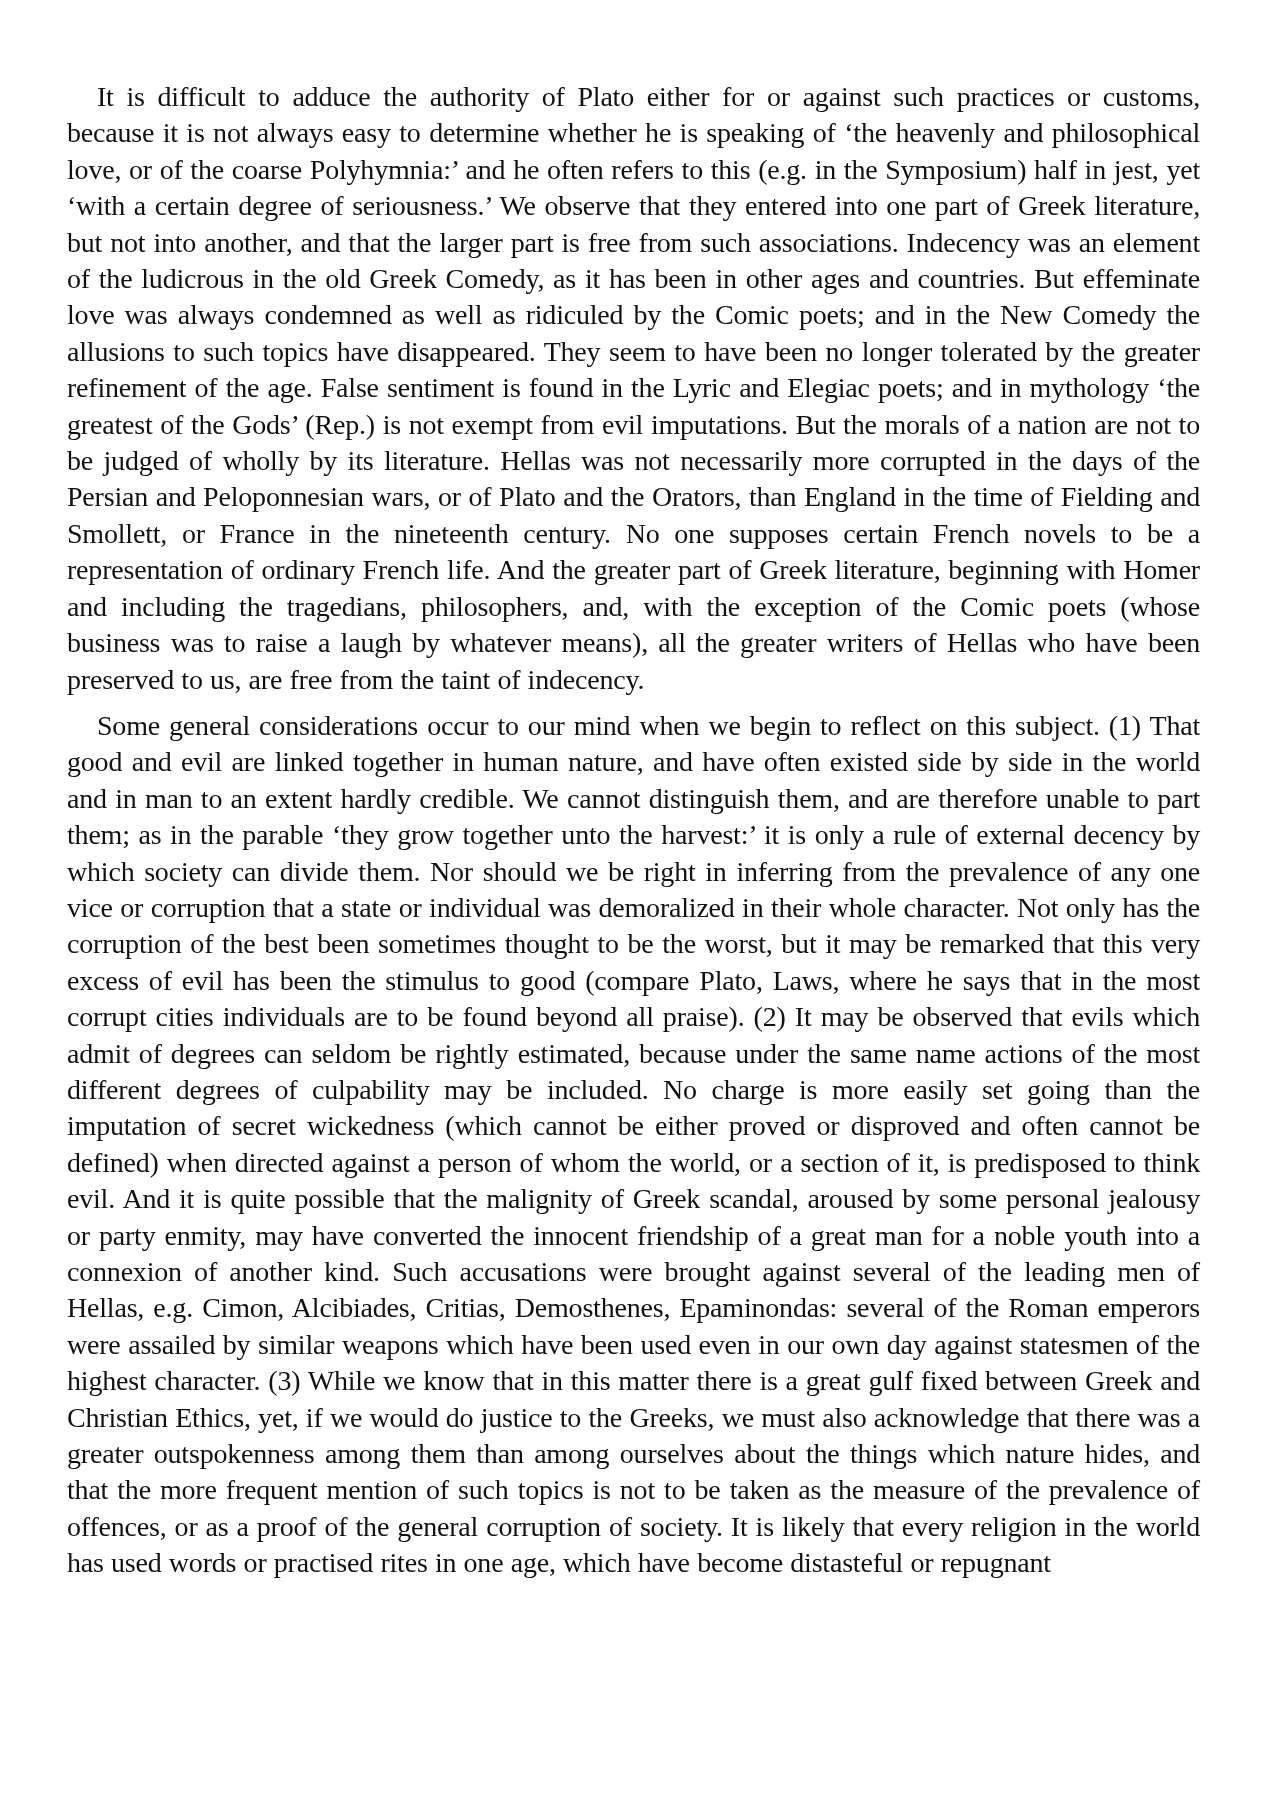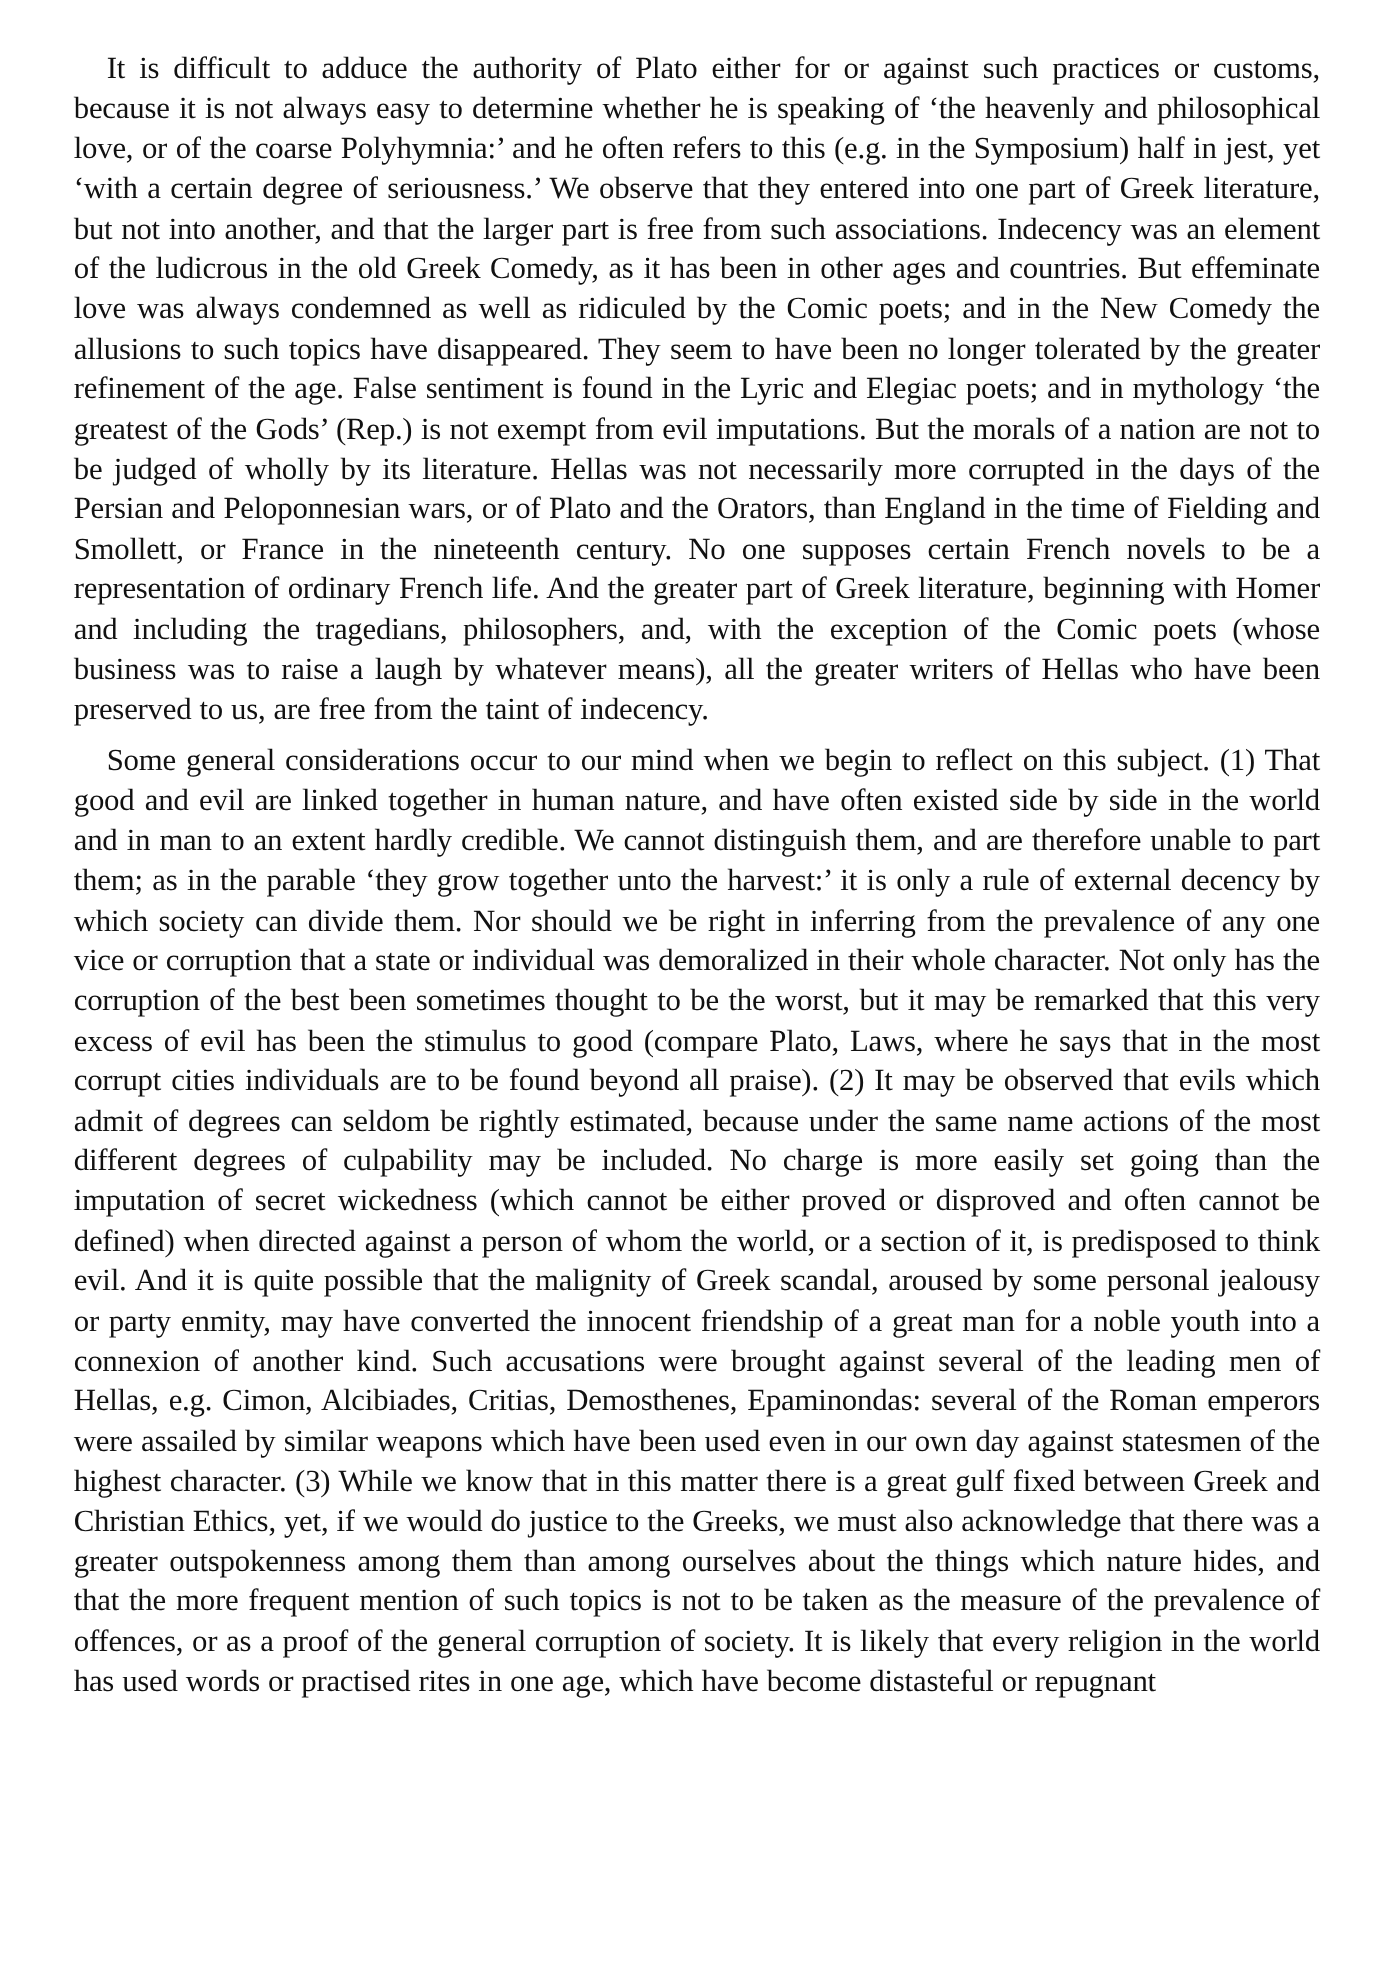--- a/index.html
+++ b/index.html
@@ -6,21 +6,21 @@
     margin: 0;
     padding: 0;
     background: #ffffff;
   }
   .page {
     position: relative;
     width: 1273px;
     height: 1800px;
     box-sizing: border-box;
     background: #ffffff;
-    padding: 45px 73px 0 67px;
+    padding: 79px 73px 0 67px;
     overflow: hidden;
   }
   .para {
     font-family: "Liberation Serif", serif;
     font-size: 28px;
     line-height: 36.4px;
     letter-spacing: -0.2px;
     color: #111111;
     text-align: justify;
     text-indent: 30px;

